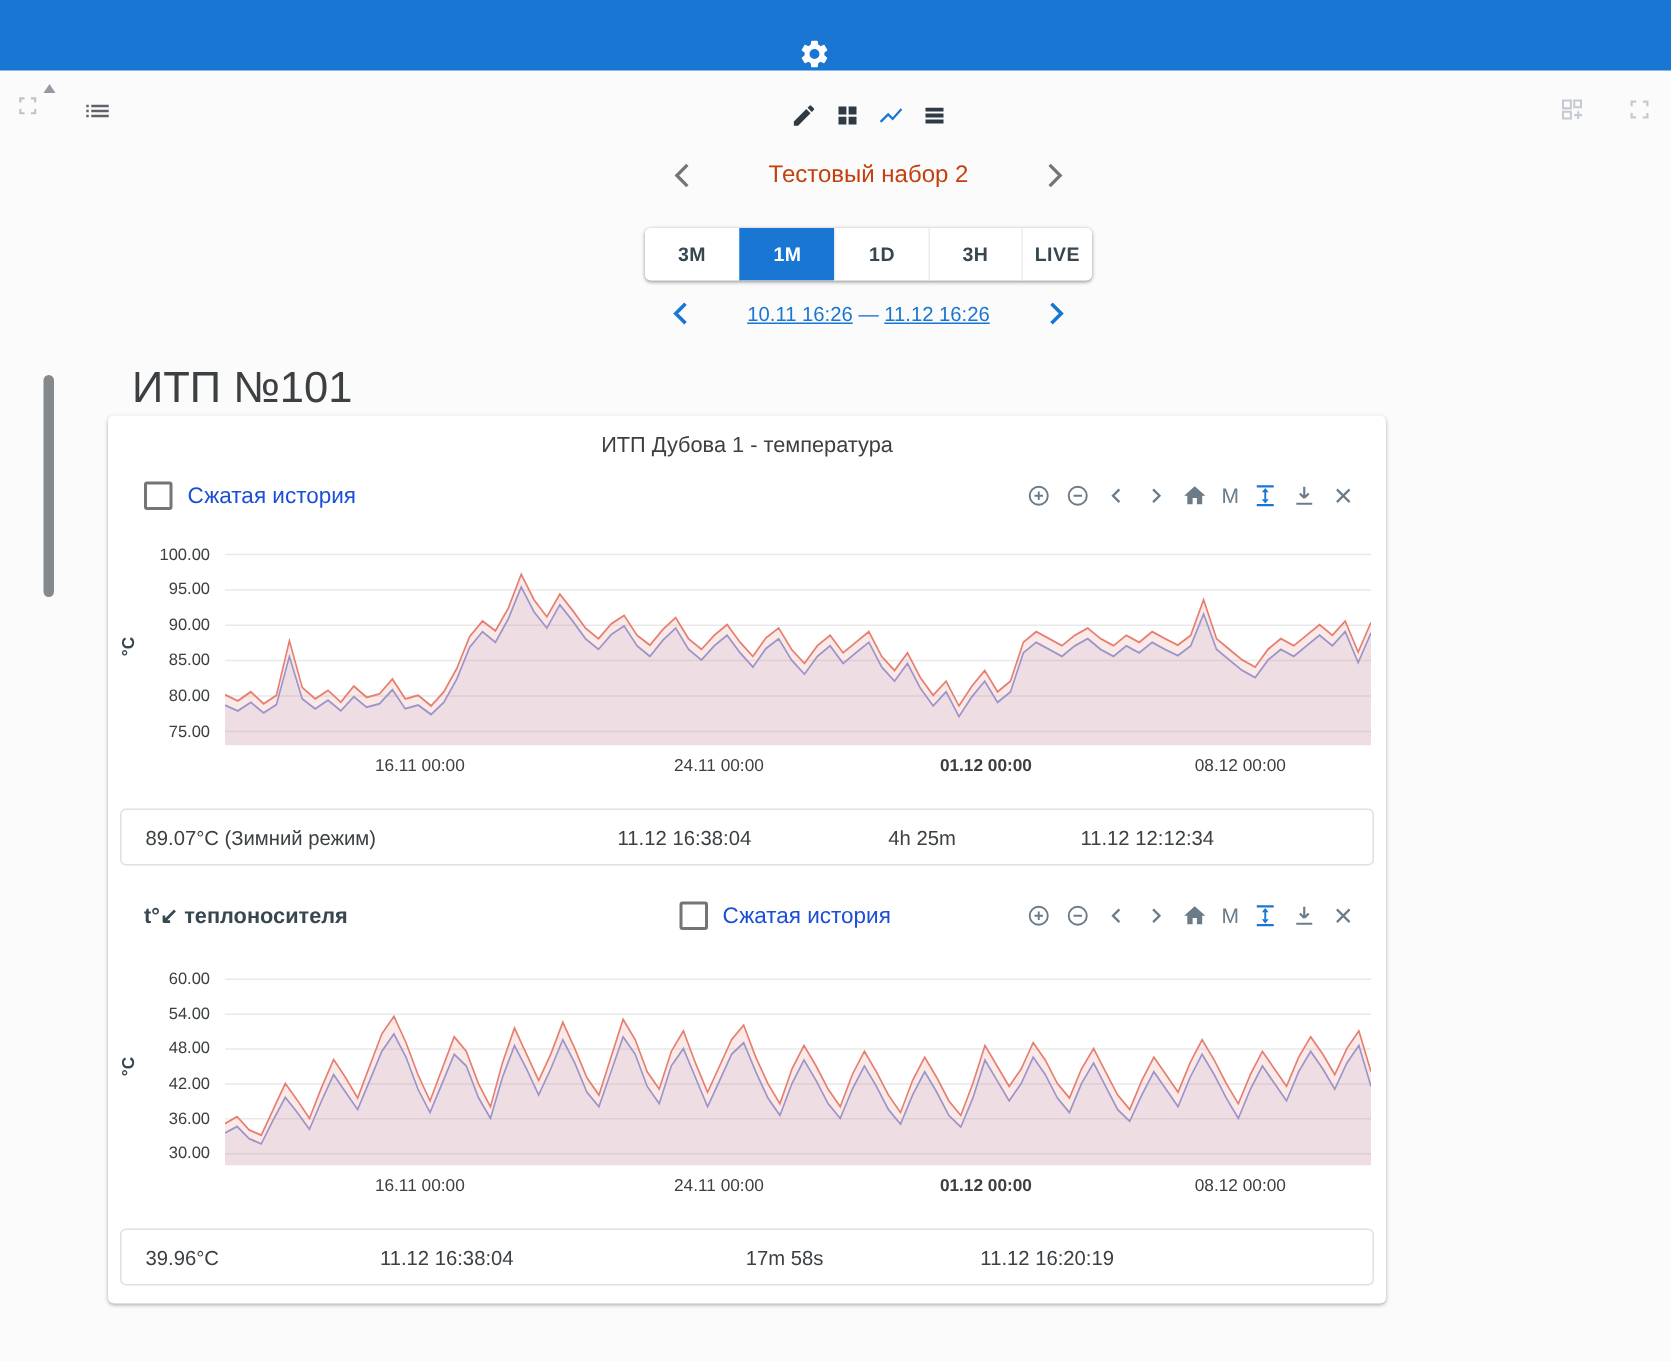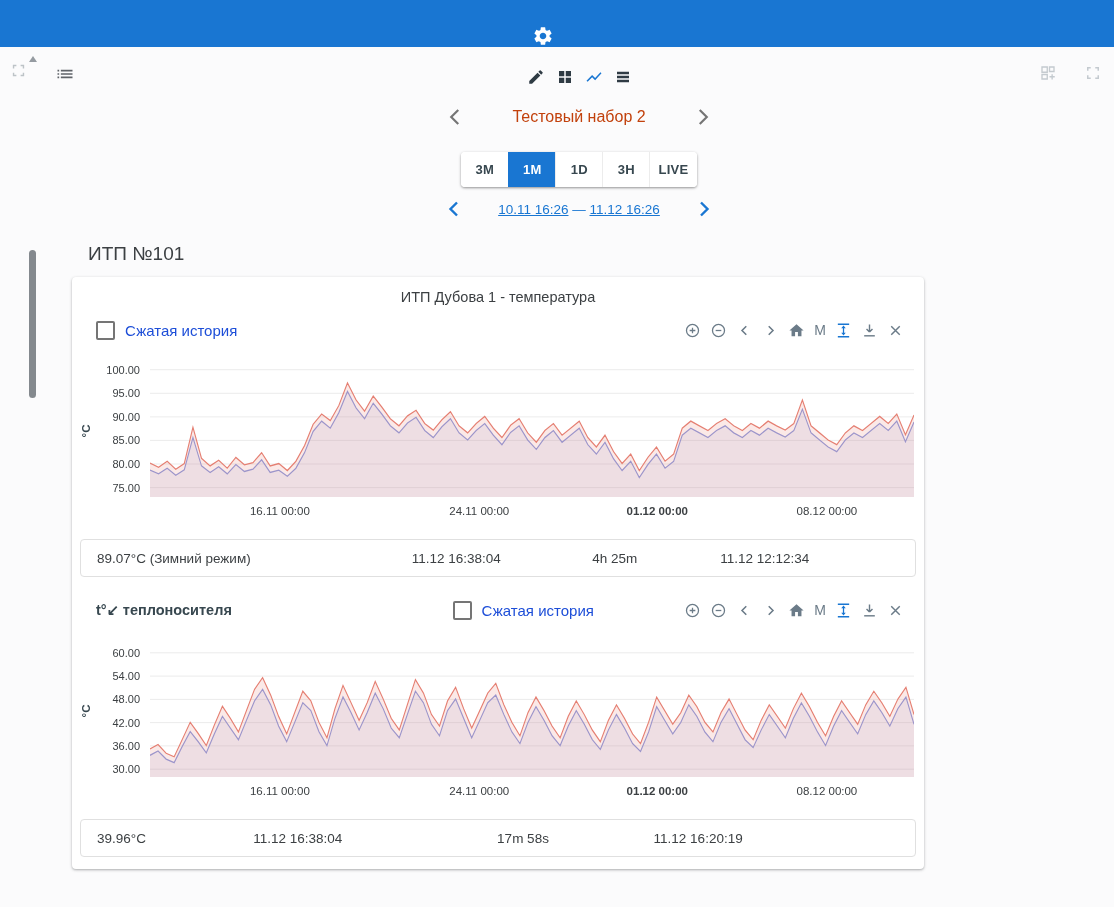--- a/index.html
+++ b/index.html
@@ -33,35 +33,35 @@
 
   
   .set-nav{position:absolute;top:104px;left:44px;right:0;display:flex;justify-content:center;align-items:center;gap:44px;}
   .nav-chev{width:26px;height:26px;color:#757575;cursor:pointer;}
   .nav-chev svg{width:26px;height:26px;}
   .set-title{font-size:16px;color:#c2410c;}
 
   
   .range-row{position:absolute;top:152px;left:44px;right:0;display:flex;justify-content:center;}
   .range-group{display:flex;background:#fff;border-radius:4px;overflow:hidden;box-shadow:0 1px 3px rgba(0,0,0,.3),0 1px 2px rgba(0,0,0,.15);}
-  .rbtn{height:35px;min-width:47px;padding:0 6px;box-sizing:border-box;border:none;background:#fff;
+  .rbtn{height:35px;min-width:47px;padding:0 22px;box-sizing:border-box;border:none;background:#fff;
         font-family:inherit;font-size:13px;font-weight:700;color:#37474f;border-left:1px solid #ececec;cursor:pointer;letter-spacing:.3px;}
   .rbtn:first-child{border-left:none;}
   .rbtn.active{background:#1976d2;color:#fff;border-left-color:#1976d2;}
   .rbtn-live{padding:0 8px;}
 
   
   .date-nav{position:absolute;top:197px;left:44px;right:0;display:flex;justify-content:center;align-items:center;gap:32px;font-size:13.5px;}
   .date-chev{width:24px;height:24px;color:#1976d2;cursor:pointer;}
   .date-chev svg{width:24px;height:24px;}
   .date-link{color:#1976d2;text-decoration:underline;cursor:pointer;}
   .date-dash{color:#1976d2;}
 
   
-  .group-title{position:absolute;left:88px;top:243px;font-size:19px;color:#3c4043;}
+  .group-title{position:absolute;left:88px;top:243px;font-size:29px;color:#3c4043;}
 
   
   .card{position:absolute;left:72px;top:277px;width:852px;height:592px;background:#fff;border-radius:4px;
         box-shadow:0 1px 3px rgba(60,64,67,.3),0 1px 2px rgba(60,64,67,.15);}
   .card-title{position:absolute;top:12px;left:0;right:0;text-align:center;font-size:14.5px;color:#3c4043;}
 
   .chart-block{position:absolute;left:0;right:0;height:262px;}
   .cb1{top:38px;}
   .cb2{top:318px;}
 

